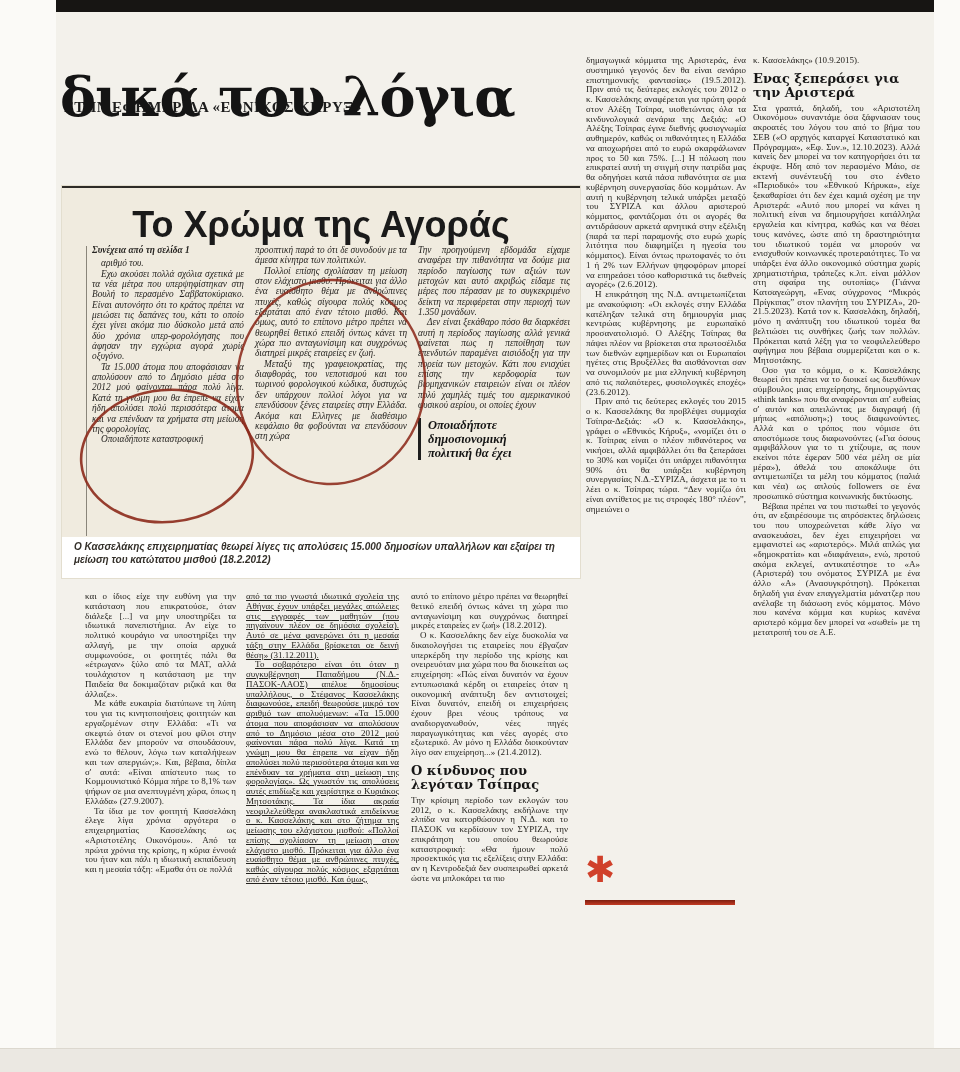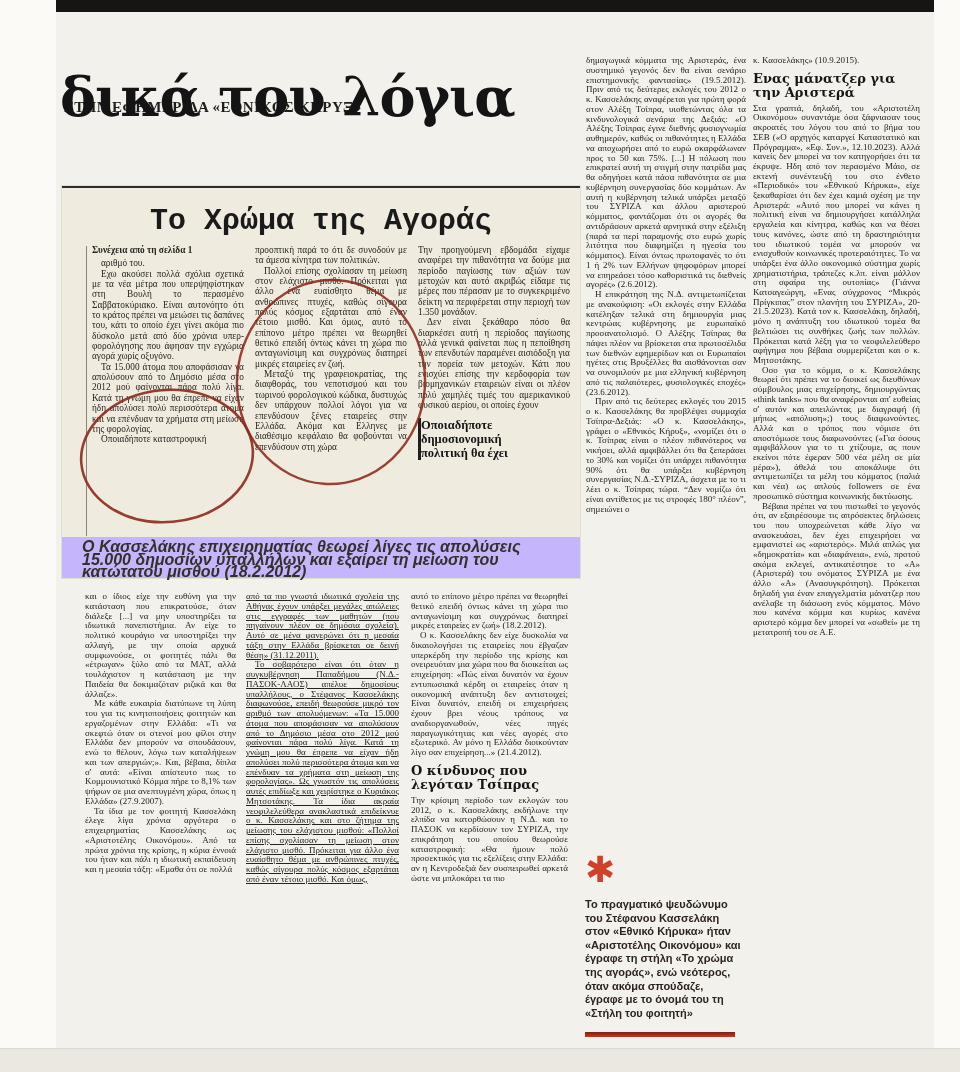--- a/index.html
+++ b/index.html
@@ -14,33 +14,33 @@
   #bottom-band{left:0;top:1048px;width:960px;height:24px;background:#ebe8e2;border-top:1px solid #dcd8cf;}
 
   
   #kicker{left:64px;top:53px;font-size:15px;font-weight:600;letter-spacing:.4px;color:#1d1d1d;margin-top:46px;}
   #headline{left:60px;top:70px;font-size:54px;font-weight:800;letter-spacing:-1px;color:#141414;
             font-family:"DejaVu Serif",serif;line-height:1;}
 
   
   #clipping{left:62px;top:186px;width:518px;height:390px;background:#f0ebdf;
             border-top:2px solid #2e2c28;box-shadow:0 0 0 1px #e3decf;}
-  #clip-title{left:0;right:0;top:16px;text-align:center;font-size:30px;font-weight:700;
-              color:#1a1a1a;font-family:Liberation Mono, monospace;}
+  #clip-title{left:0;right:0;top:16px;text-align:center;font-size:36px;font-weight:700;
+              color:#1a1a1a;font-family:Liberation Sans, sans-serif;}
   #clip-rule{left:24px;top:58px;width:1px;height:290px;background:#8a857a;}
-  #clip-cols{left:30px;top:57px;width:478px;height:292px;display:flex;gap:11px;overflow:hidden;}
+  #clip-cols{left:30px;top:57px;width:478px;height:292px;display:flex;gap:11px;overflow:hidden;font-style:italic;}
   #clip-cols .col{flex:1;font-size:9.3px;line-height:10.35px;text-align:justify;color:#262421;}
   #clip-cols p{margin:0;}
   #clip-cols p+p{text-indent:9px;}
   #clip-cols .lead{font-weight:700;text-indent:0!important;margin-bottom:3px;}
-  .pullquote{margin-top:7px;border-left:3px solid #1e1e1e;
+  .pullquote{margin-top:7px;border-left:3px solid #1e1e1e;padding-left:7px;
              font-weight:700;font-size:12.5px;line-height:14px;text-align:left;color:#141414;width:80%;}
-  #clip-caption{left:0;top:349px;width:518px;height:41px;background:#c4b5fd;
+  #clip-caption{left:0;top:349px;width:518px;height:41px;background:#ffffff;
                 font-family:"Liberation Sans",sans-serif;font-weight:700;font-style:italic;
-                font-size:16px;line-height:12.5px;color:#34302a;padding:4px 10px 0 20px;box-sizing:border-box;}
+                font-size:10px;line-height:12.5px;color:#34302a;padding:4px 10px 0 12px;box-sizing:border-box;}
 
   
   #circles{left:62px;top:186px;width:518px;height:390px;pointer-events:none;}
 
   
   .bodycol{font-size:9px;line-height:9.75px;text-align:justify;color:#25231f;overflow:hidden;}
   .bodycol p{margin:0;}
   .bodycol p+p{text-indent:9px;}
   .bodycol h3{margin:6px 0 3px 0;font-size:13px;line-height:14.5px;color:#161616;
               font-family:"DejaVu Serif",serif;text-align:left;}
@@ -112,25 +112,24 @@
     <h3>Ο κίνδυνος που λεγόταν Τσίπρας</h3>
     <p>Την κρίσιμη περίοδο των εκλογών του 2012, ο κ. Κασσελάκης εκδήλωνε την ελπίδα να κατορθώσουν η Ν.Δ. και το ΠΑΣΟΚ να κερδίσουν τον ΣΥΡΙΖΑ, την επικράτηση του οποίου θεωρούσε καταστροφική: «Θα ήμουν πολύ προσεκτικός για τις εξελίξεις στην Ελλάδα: αν η Κεντροδεξιά δεν συσπειρωθεί αρκετά ώστε να μπλοκάρει τα πιο</p>
   </div>
 <div class="abs bodycol" id="colD">
     <p>δημαγωγικά κόμματα της Αριστεράς, ένα συστημικό γεγονός δεν θα είναι σενάριο επιστημονικής φαντασίας» (19.5.2012). Πριν από τις δεύτερες εκλογές του 2012 ο κ. Κασσελάκης αναφέρεται για πρώτη φορά στον Αλέξη Τσίπρα, υιοθετώντας όλα τα κινδυνολογικά σενάρια της Δεξιάς: «Ο Αλέξης Τσίπρας έγινε διεθνής φυσιογνωμία αυθημερόν, καθώς οι πιθανότητες η Ελλάδα να αποχωρήσει από το ευρώ σκαρφάλωναν προς το 50 και 75%. [...] Η πόλωση που επικρατεί αυτή τη στιγμή στην πατρίδα μας θα οδηγήσει κατά πάσα πιθανότητα σε μια κυβέρνηση συνεργασίας δύο κομμάτων. Αν αυτή η κυβέρνηση τελικά υπάρξει μεταξύ του ΣΥΡΙΖΑ και άλλου αριστερού κόμματος, φαντάζομαι ότι οι αγορές θα αντιδράσουν αρκετά αρνητικά στην εξέλιξη (παρά τα περί παραμονής στο ευρώ χωρίς λιτότητα που διαφημίζει η ηγεσία του κόμματος). Είναι όντως πρωτοφανές το ότι 1 ή 2% των Ελλήνων ψηφοφόρων μπορεί να επηρεάσει τόσο καθοριστικά τις διεθνείς αγορές» (2.6.2012).</p>
     <p>Η επικράτηση της Ν.Δ. αντιμετωπίζεται με ανακούφιση: «Οι εκλογές στην Ελλάδα κατέληξαν τελικά στη δημιουργία μιας κεντρώας κυβέρνησης με ευρωπαϊκό προσανατολισμό. Ο Αλέξης Τσίπρας θα πάψει πλέον να βρίσκεται στα πρωτοσέλιδα των διεθνών εφημερίδων και οι Ευρωπαίοι ηγέτες στις Βρυξέλλες θα αισθάνονται σαν να συνομιλούν με μια ελληνική κυβέρνηση από τις παλαιότερες, φυσιολογικές εποχές» (23.6.2012).</p>
     <p>Πριν από τις δεύτερες εκλογές του 2015 ο κ. Κασσελάκης θα προβλέψει συμμαχία Τσίπρα-Δεξιάς: «Ο κ. Κασσελάκης», γράφει ο «Εθνικός Κήρυξ», «νομίζει ότι ο κ. Τσίπρας είναι ο πλέον πιθανότερος να νικήσει, αλλά αμφιβάλλει ότι θα ξεπεράσει το 30% και νομίζει ότι υπάρχει πιθανότητα 90% ότι θα υπάρξει κυβέρνηση συνεργασίας Ν.Δ.-ΣΥΡΙΖΑ, άσχετα με το τι λέει ο κ. Τσίπρας τώρα. “Δεν νομίζω ότι είναι αντίθετος με τις στροφές 180° πλέον”, σημειώνει ο</p>
   </div>
 <div class="abs bodycol" id="colE">
     <p>κ. Κασσελάκης» (10.9.2015).</p>
-    <h3>Ενας μάνατζερ για την Αριστερά</h3>
+    <h3>Ενας ξεπεράσει για την Αριστερά</h3>
     <p>Στα γραπτά, δηλαδή, του «Αριστοτέλη Οικονόμου» συναντάμε όσα ξάφνιασαν τους ακροατές του λόγου του από το βήμα του ΣΕΒ («Ο αρχηγός καταργεί Καταστατικό και Πρόγραμμα», «Εφ. Συν.», 12.10.2023). Αλλά κανείς δεν μπορεί να τον κατηγορήσει ότι τα έκρυψε. Ηδη από τον περασμένο Μάιο, σε εκτενή συνέντευξή του στο ένθετο «Περιοδικό» του «Εθνικού Κήρυκα», είχε ξεκαθαρίσει ότι δεν έχει καμιά σχέση με την Αριστερά: «Αυτό που μπορεί να κάνει η πολιτική είναι να δημιουργήσει κατάλληλα εργαλεία και κίνητρα, καθώς και να θέσει τους κανόνες, ώστε από τη δραστηριότητα του ιδιωτικού τομέα να μπορούν να ενισχυθούν κοινωνικές προτεραιότητες. Το να υπάρξει ένα άλλο οικονομικό σύστημα χωρίς χρηματιστήρια, τράπεζες κ.λπ. είναι μάλλον στη σφαίρα της ουτοπίας» (Γιάννα Κατσαγεώργη, «Ενας σύγχρονος “Μικρός Πρίγκιπας” στον πλανήτη του ΣΥΡΙΖΑ», 20-21.5.2023). Κατά τον κ. Κασσελάκη, δηλαδή, μόνο η ανάπτυξη του ιδιωτικού τομέα θα βελτιώσει τις συνθήκες ζωής των πολλών. Πρόκειται κατά λέξη για το νεοφιλελεύθερο αφήγημα που βέβαια συμμερίζεται και ο κ. Μητσοτάκης.</p>
     <p>Οσο για το κόμμα, ο κ. Κασσελάκης θεωρεί ότι πρέπει να το διοικεί ως διευθύνων σύμβουλος μιας επιχείρησης, δημιουργώντας «think tanks» που θα αναφέρονται απ' ευθείας σ' αυτόν και απειλώντας με διαγραφή (ή μήπως «απόλυση»;) τους διαφωνούντες. Αλλά και ο τρόπος που νόμισε ότι αποστόμωσε τους διαφωνούντες («Για όσους αμφιβάλλουν για το τι χτίζουμε, ας πουν εκείνοι πότε έφεραν 500 νέα μέλη σε μία μέρα»), άθελά του αποκάλυψε ότι αντιμετωπίζει τα μέλη του κόμματος (παλιά και νέα) ως απλούς followers σε ένα προσωπικό σύστημα κοινωνικής δικτύωσης.</p>
     <p>Βέβαια πρέπει να του πιστωθεί το γεγονός ότι, αν εξαιρέσουμε τις απρόσεκτες δηλώσεις του που υποχρεώνεται κάθε λίγο να ανασκευάσει, δεν έχει επιχειρήσει να εμφανιστεί ως «αριστερός». Μιλά απλώς για «δημοκρατία» και «διαφάνεια», ενώ, προτού ακόμα εκλεγεί, αντικατέστησε το «Α» (Αριστερά) του ονόματος ΣΥΡΙΖΑ με ένα άλλο «Α» (Ανασυγκρότηση). Πρόκειται δηλαδή για έναν επαγγελματία μάνατζερ που ανέλαβε τη διάσωση ενός κόμματος. Μόνο που κανένα κόμμα και κυρίως κανένα αριστερό κόμμα δεν μπορεί να «σωθεί» με τη μετατροπή του σε Α.Ε.</p>
   </div>
 
 <div class="abs" id="note">
   <div id="note-asterisk">✱</div>
-  <div id="note-text">Το πραγματικό ψευδώνυμο του Στέφανου Κασσελάκη στον «Εθνικό Κήρυκα» ήταν «Αριστοτέλης Οικονόμου» και έγραφε τη στήλη «Το χρώμα της αγοράς», ενώ νεότερος, όταν ακόμα σπούδαζε, έγραφε με το όνομά του τη «Στήλη του φοιτητή»</div>
   <div id="note-bar"></div>
 </div>
 
 <div class="abs noint" id="bottom-band"></div>
 
 </body></html>

